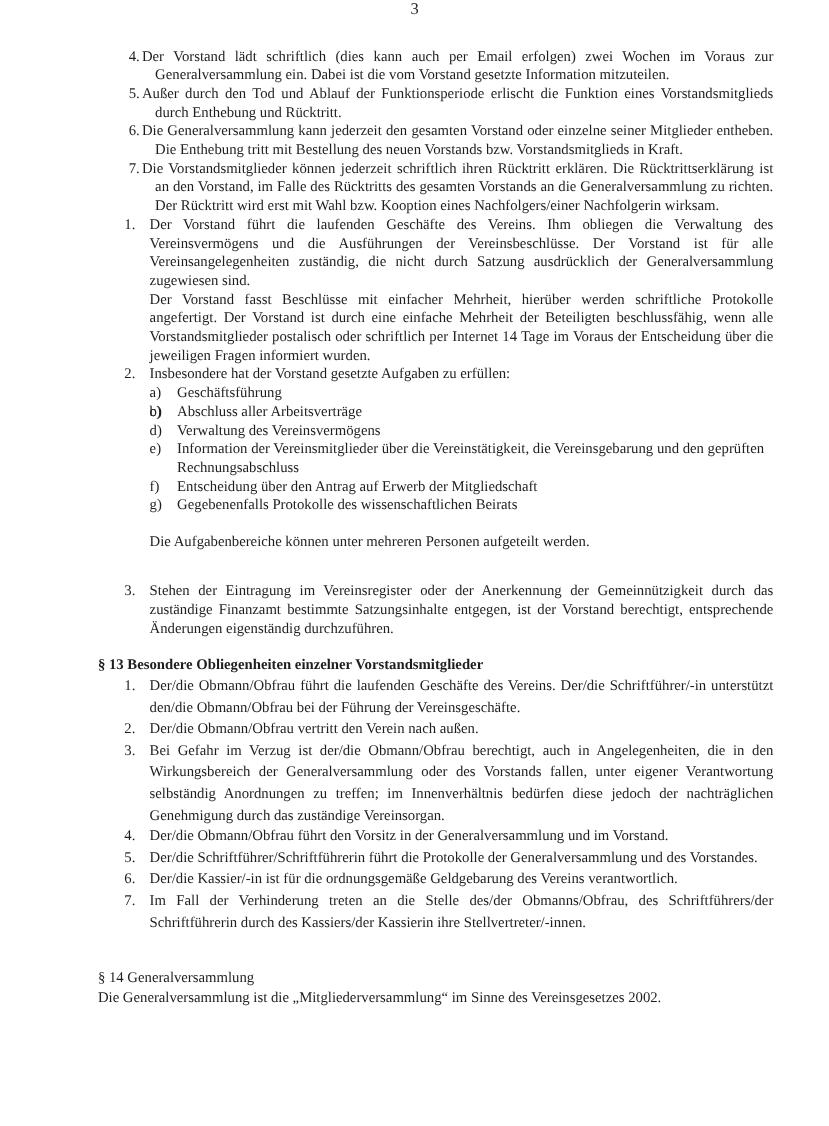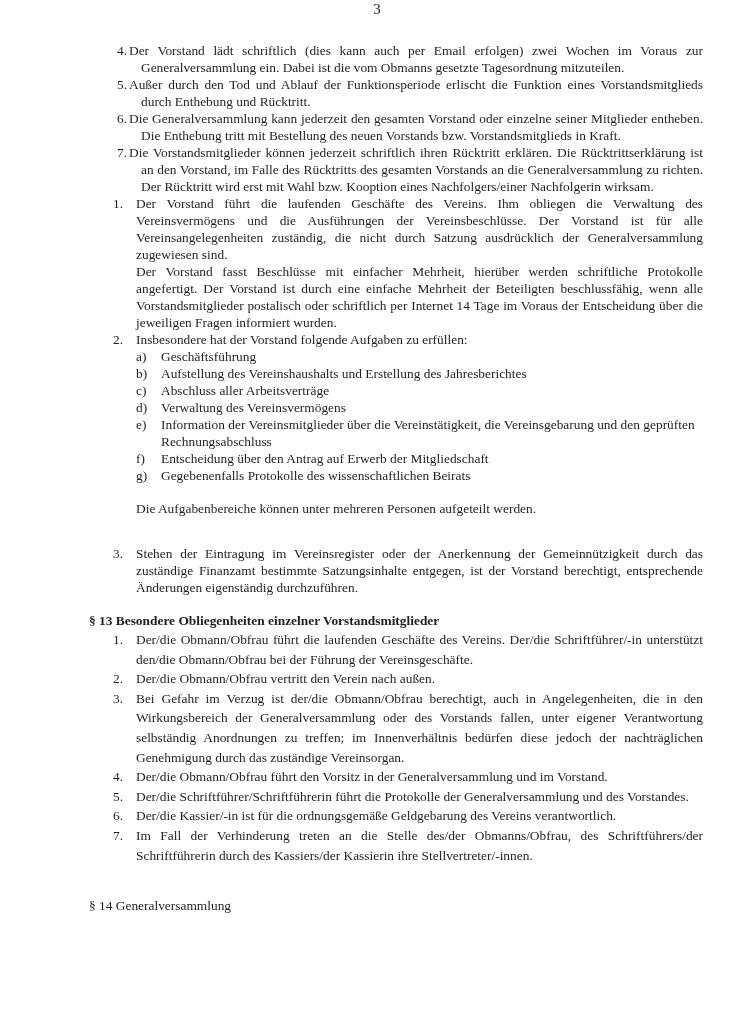--- a/index.html
+++ b/index.html
@@ -30,21 +30,21 @@
 </head>
 <body>
 
 <div class="pagenum">3</div>
 
 <div class="content">
 
   <ol class="list l1">
     <li class="item">
         <span class="num">4.</span>
-        <span class="txt">Der Vorstand lädt schriftlich (dies kann auch per Email erfolgen) zwei Wochen im Voraus zur Generalversammlung ein. Dabei ist die vom Obmanns gesetzte Tagesordnung mitzuteilen.</span>
+        <span class="txt">Der Vorstand lädt schriftlich (dies kann auch per Email erfolgen) zwei Wochen im Voraus zur Generalversammlung ein. Dabei ist die vom Vorstand gesetzte Information mitzuteilen.</span>
       </li>
     <li class="item">
         <span class="num">5.</span>
         <span class="txt">Außer durch den Tod und Ablauf der Funktionsperiode erlischt die Funktion eines Vorstandsmitglieds durch Enthebung und Rücktritt.</span>
       </li>
     <li class="item">
         <span class="num">6.</span>
         <span class="txt">Die Generalversammlung kann jederzeit den gesamten Vorstand oder einzelne seiner Mitglieder entheben. Die Enthebung tritt mit Bestellung des neuen Vorstands bzw. Vorstandsmitglieds in Kraft.</span>
       </li>
     <li class="item">
@@ -54,24 +54,24 @@
   </ol>
 
   <ol class="list s12">
     <li class="item">
       <span class="num">1.</span>
       <span class="para">Der Vorstand führt die laufenden Geschäfte des Vereins. Ihm obliegen die Verwaltung des Vereinsvermögens und die Ausführungen der Vereinsbeschlüsse. Der Vorstand ist für alle Vereinsangelegenheiten zuständig, die nicht durch Satzung ausdrücklich der Generalversammlung zugewiesen sind.</span>
       <span class="para">Der Vorstand fasst Beschlüsse mit einfacher Mehrheit, hierüber werden schriftliche Protokolle angefertigt. Der Vorstand ist durch eine einfache Mehrheit der Beteiligten beschlussfähig, wenn alle Vorstandsmitglieder postalisch oder schriftlich per Internet 14 Tage im Voraus der Entscheidung über die jeweiligen Fragen informiert wurden.</span>
     </li>
     <li class="item">
       <span class="num">2.</span>
-      <span class="para">Insbesondere hat der Vorstand folgende Aufgaben zu erfüllen:</span>
+      <span class="para">Insbesondere hat der Vorstand gesetzte Aufgaben zu erfüllen:</span>
       <ul class="sub">
         <li><span class="sl">a)</span><span>Geschäftsführung</span></li>
-        <li><span class="sl">b)</span><span>Aufstellung des Vereinshaushalts und Erstellung des Jahresberichtes</span></li>
+        <li><span class="sl">b)</span></li>
         <li><span class="sl">c)</span><span>Abschluss aller Arbeitsverträge</span></li>
         <li><span class="sl">d)</span><span>Verwaltung des Vereinsvermögens</span></li>
         <li><span class="sl">e)</span><span>Information der Vereinsmitglieder über die Vereinstätigkeit, die Vereinsgebarung und den geprüften Rechnungsabschluss</span></li>
         <li><span class="sl">f)</span><span>Entscheidung über den Antrag auf Erwerb der Mitgliedschaft</span></li>
         <li><span class="sl">g)</span><span>Gegebenenfalls Protokolle des wissenschaftlichen Beirats</span></li>
       </ul>
       <div class="note">Die Aufgabenbereiche können unter mehreren Personen aufgeteilt werden.</div>
     </li>
     <li class="item">
       <span class="num">3.</span>
@@ -84,13 +84,14 @@
     <li class="item"><span class="num">1.</span><span>Der/die Obmann/Obfrau führt die laufenden Geschäfte des Vereins. Der/die Schriftführer/-in unterstützt den/die Obmann/Obfrau bei der Führung der Vereinsgeschäfte.</span></li>
     <li class="item"><span class="num">2.</span><span>Der/die Obmann/Obfrau vertritt den Verein nach außen.</span></li>
     <li class="item"><span class="num">3.</span><span>Bei Gefahr im Verzug ist der/die Obmann/Obfrau berechtigt, auch in Angelegenheiten, die in den Wirkungsbereich der Generalversammlung oder des Vorstands fallen, unter eigener Verantwortung selbständig Anordnungen zu treffen; im Innenverhältnis bedürfen diese jedoch der nachträglichen Genehmigung durch das zuständige Vereinsorgan.</span></li>
     <li class="item"><span class="num">4.</span><span>Der/die Obmann/Obfrau führt den Vorsitz in der Generalversammlung und im Vorstand.</span></li>
     <li class="item"><span class="num">5.</span><span>Der/die Schriftführer/Schriftführerin führt die Protokolle der Generalversammlung und des Vorstandes.</span></li>
     <li class="item"><span class="num">6.</span><span>Der/die Kassier/-in ist für die ordnungsgemäße Geldgebarung des Vereins verantwortlich.</span></li>
     <li class="item"><span class="num">7.</span><span>Im Fall der Verhinderung treten an die Stelle des/der Obmanns/Obfrau, des Schriftführers/der Schriftführerin durch des Kassiers/der Kassierin ihre Stellvertreter/-innen.</span></li>
   </ol>
 
   <div class="section-title final" style="font-weight:normal">§ 14 Generalversammlung</div>
+  <div>Die Generalversammlung ist die „Mitgliederversammlung“ im Sinne des Vereinsgesetzes 2002.</div>
 </div>
 
 </body></html>

